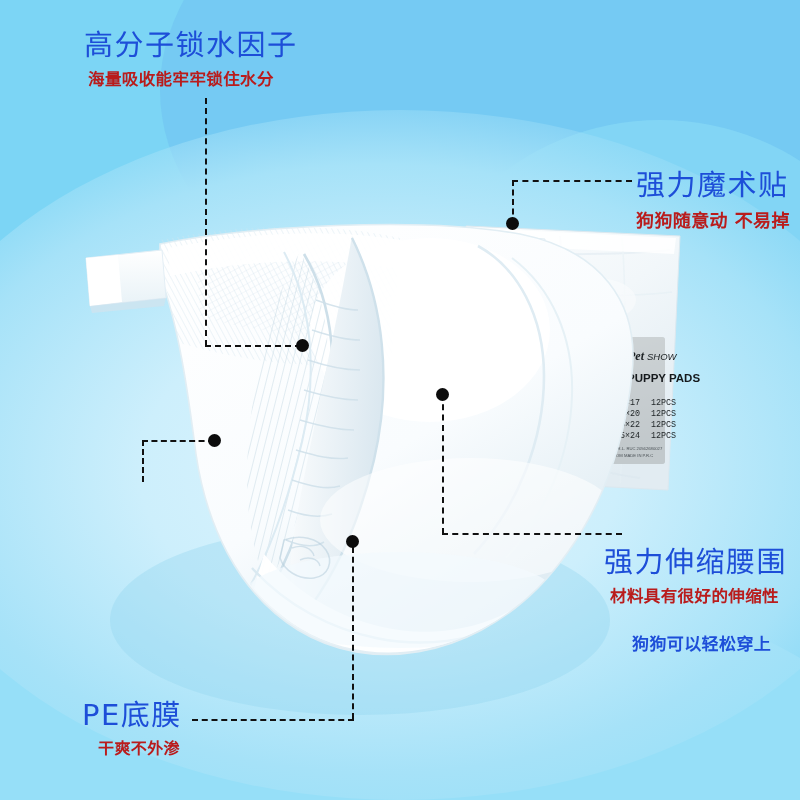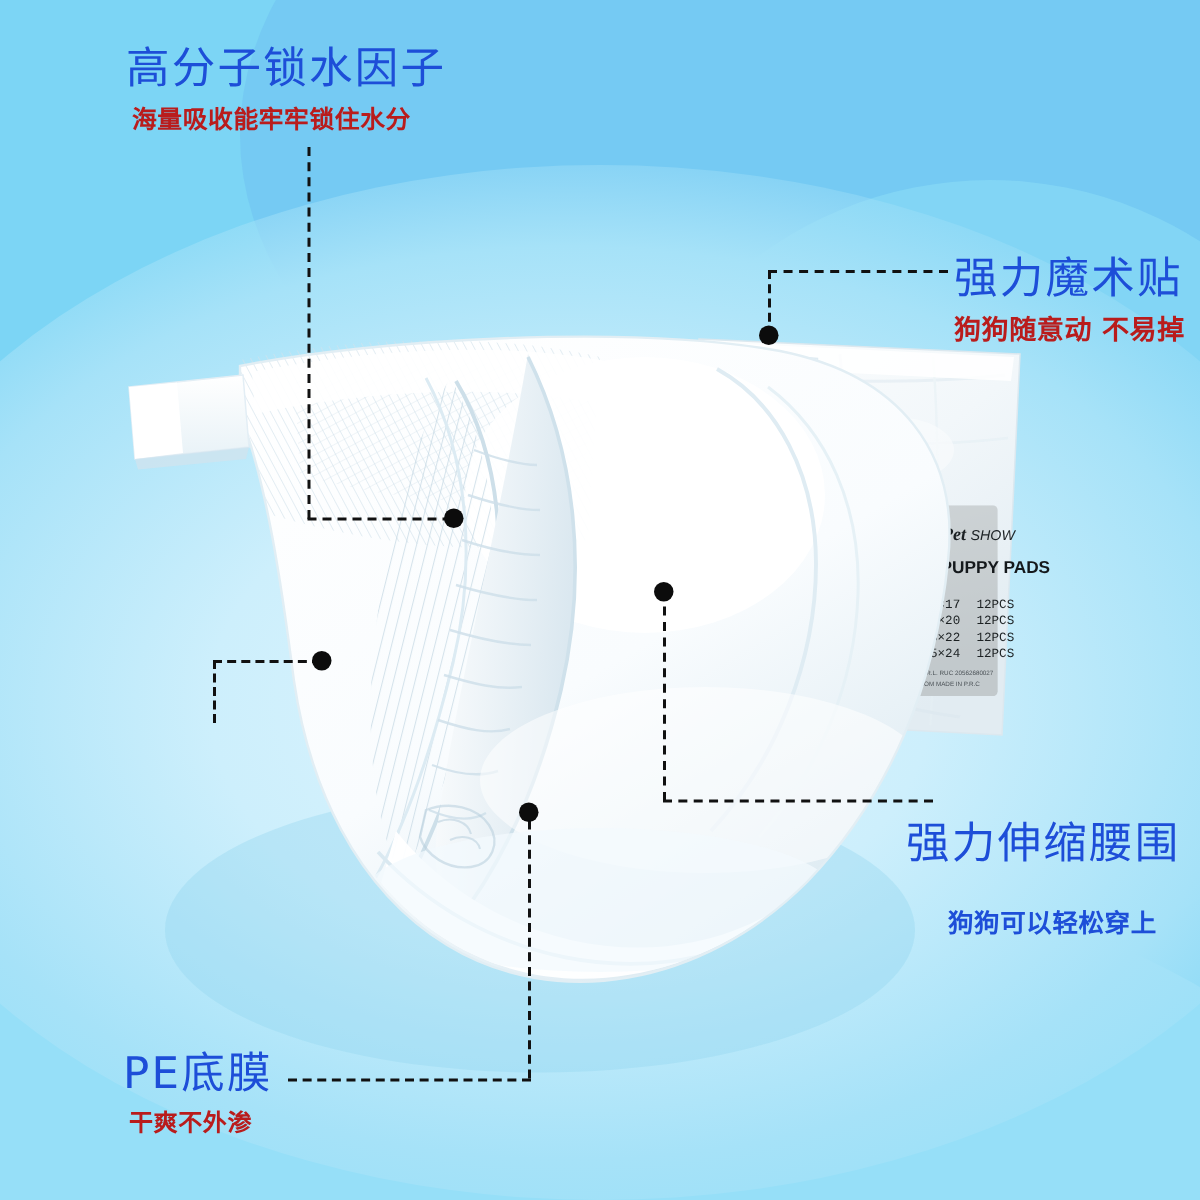--- a/index.html
+++ b/index.html
@@ -55,21 +55,21 @@
   .c-polymer .sub{ margin-left:4px; }
   .c-velcro   { left:636px; top:168px; text-align:left; }
   .c-velcro .sub{ font-size:18px; }
   .c-leak     { left:16px;  top:480px; }
   .c-leak .title{ margin-left:58px; }
   .c-leak .sub{ font-size:16px; letter-spacing:0; }
   .c-waist    { left:604px; top:545px; }
   .c-waist .sub{ font-size:16.5px; margin-left:6px;}
   .c-waist .sub2{ margin-left:28px; }
   .c-pe       { left:82px;  top:698px; }
-  .c-pe .sub{ margin-left:4px; font-size:16px; }
+  .c-pe .sub{ margin-left:16px; font-size:16px; }
 
   
   .lead { position:absolute; }
   .lead.h { border-top:2px dashed #111; height:0; }
   .lead.v { border-left:2px dashed #111; width:0; }
   .dot{
     position:absolute; width:13px; height:13px; border-radius:50%;
     background:#0c0c0c;
   }
 </style>
@@ -347,20 +347,21 @@
   </div>
 
   <div class="callout c-velcro">
     <div class="title">强力魔术贴</div>
     <div class="sub">狗狗随意动 不易掉</div>
   </div>
 
 
   <div class="callout c-waist">
     <div class="title">强力伸缩腰围</div>
+    <div class="sub">材料具有很好的伸缩性</div>
     <div class="sub2">狗狗可以轻松穿上</div>
   </div>
 
   <div class="callout c-pe">
     <div class="title">PE底膜</div>
     <div class="sub">干爽不外渗</div>
   </div>
 
 </div>
 

